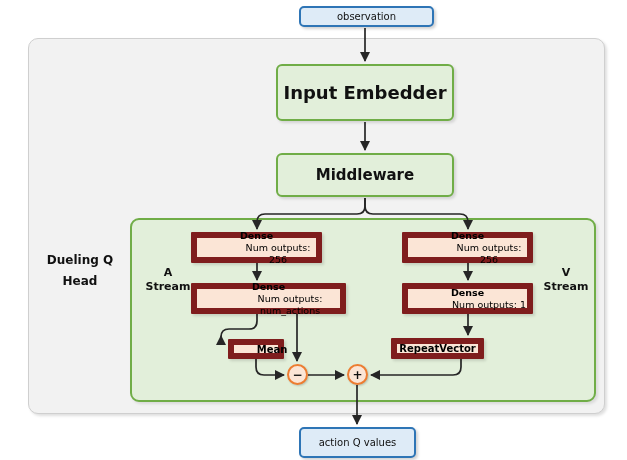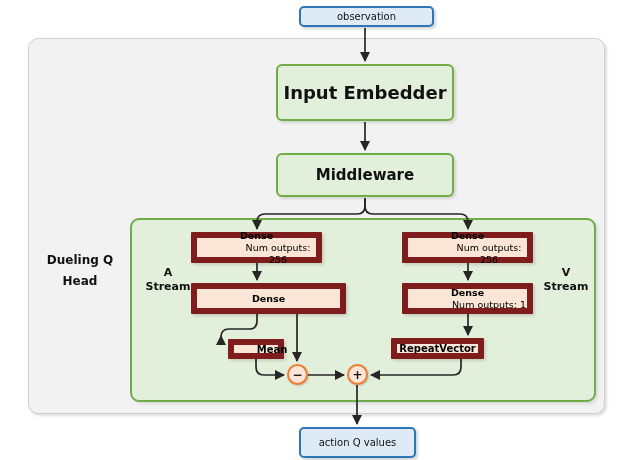--- a/index.html
+++ b/index.html
@@ -135,20 +135,21 @@
     <span>Middleware</span>
   </div>
 
   <div class="node orange-node" id="dense-a1">
     <span class="ttl">Dense</span>
     <span class="sub">Num outputs: 256</span>
   </div>
 
   <div class="node orange-node" id="dense-a2">
     <span class="ttl">Dense</span>
+    <span class="sub">Num outputs: num_actions</span>
   </div>
 
   <div class="node orange-node single" id="mean">
     <span>Mean</span>
   </div>
 
   <div class="node orange-node" id="dense-v1">
     <span class="ttl">Dense</span>
     <span class="sub">Num outputs: 256</span>
   </div>

